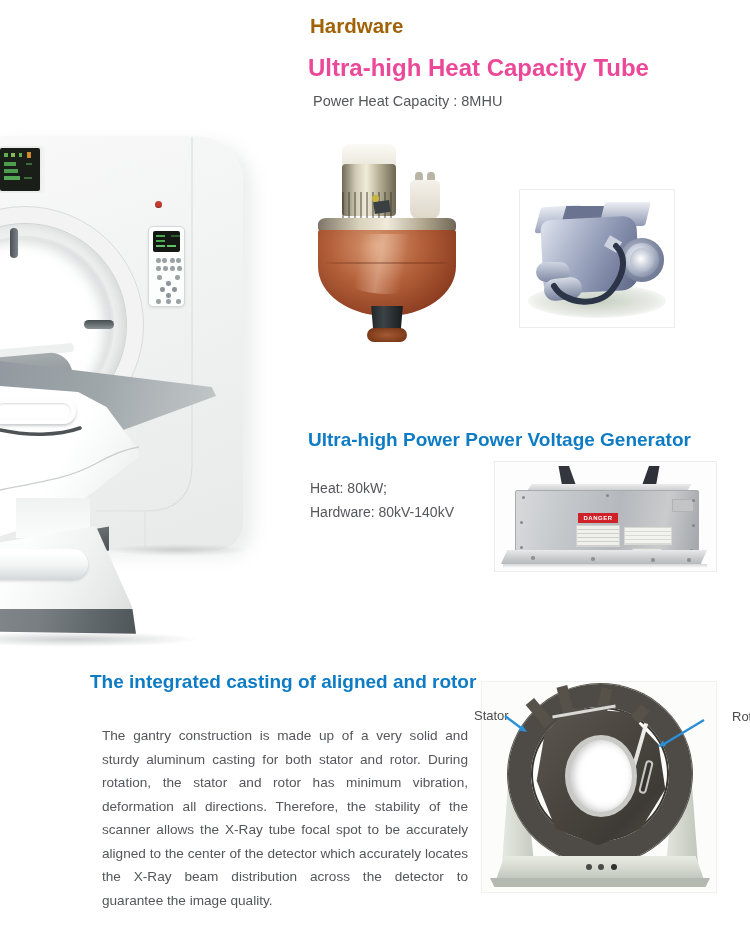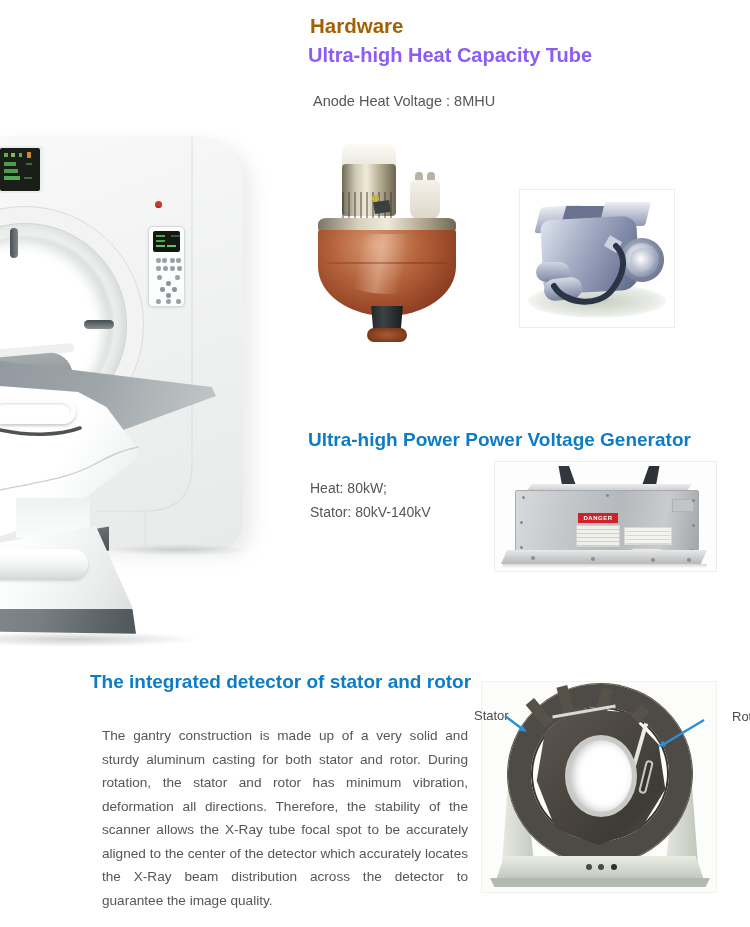--- a/index.html
+++ b/index.html
@@ -5,21 +5,21 @@
   * { margin:0; padding:0; box-sizing:border-box; }
   html,body { background:#ffffff; }
   .page {
     position:relative; width:750px; height:927px; background:#ffffff;
     overflow:hidden; font-family:"Liberation Sans", sans-serif;
   }
   .abs { position:absolute; }
 
   
   .hw-title      { left:310px; top:14px;  font-size:20.5px; font-weight:700; color:#a16207; }
-  .tube-heading  { left:308px; top:44px;  font-size:20px;   font-weight:700; color:#8b5cf6; }
+  .tube-heading  { left:308px; top:54px;  font-size:24px;   font-weight:700; color:#ec4899; }
   .tube-sub      { left:313px; top:93px;  font-size:14.5px; color:#55565a; }
   .gen-heading   { left:308px; top:429px; font-size:19px;   font-weight:700; color:#0d7cc4; }
   .gen-specs     { left:310px; top:477px; font-size:14px;   color:#55565a; line-height:23.5px; }
   .cast-heading  { left:90px;  top:671px; font-size:19px;   font-weight:700; color:#0d7cc4; }
   .cast-body     { left:90px;  top:712px; width:390px; font-size:13.6px; line-height:23.5px;
                    color:#55565a; text-align:justify; }
   .cast-body p   { margin:12px; }
   .photo-label   { font-size:13px; color:#4b4b4d;text-align:center; }
 
   
@@ -228,29 +228,29 @@
   .rotor-label  { left:732px; top:709px; }
   svg.arrow { position:absolute; overflow:visible; }
 </style>
 </head>
 <body>
 
 <div class="page">
 
   <div class="abs hw-title">Hardware</div>
   <div class="abs tube-heading">Ultra-high Heat Capacity Tube</div>
-  <div class="abs tube-sub">Anode Heat Voltage : 8MHU</div>
+  <div class="abs tube-sub">Power Heat Capacity : 8MHU</div>
 
   <div class="abs gen-heading">Ultra-high Power Power Voltage Generator</div>
   <div class="abs gen-specs">
     <div>Heat: 80kW;</div>
-    <div>Stator: 80kV-140kV</div>
-  </div>
-
-  <div class="abs cast-heading">The integrated detector of stator and rotor</div>
+    <div>Hardware: 80kV-140kV</div>
+  </div>
+
+  <div class="abs cast-heading">The integrated casting of aligned and rotor</div>
   <div class="abs cast-body">
     <p>The gantry construction is made up of a very solid and sturdy aluminum casting for both stator and rotor. During rotation, the stator and rotor has minimum vibration, deformation all directions. Therefore, the stability of the scanner allows the X-Ray tube focal spot to be accurately aligned to the center of the detector which accurately locates the X-Ray beam distribution across the detector to guarantee the image quality.</p>
   </div>
 
   <div class="abs scanner">
     <div class="gantry"></div>
     <svg width="290" height="550" style="left:0;top:0">
       <path d="M192,7 L192,335 Q192,381 146,381 L96,381" fill="none" stroke="#dcdfde" stroke-width="1.2"></path>
       <path d="M145,381 L145,417" fill="none" stroke="#e0e3e2" stroke-width="1.2"></path>
     </svg>

